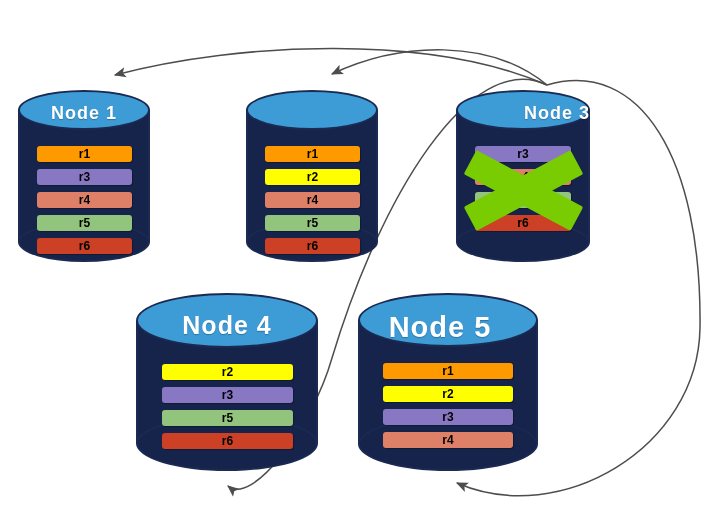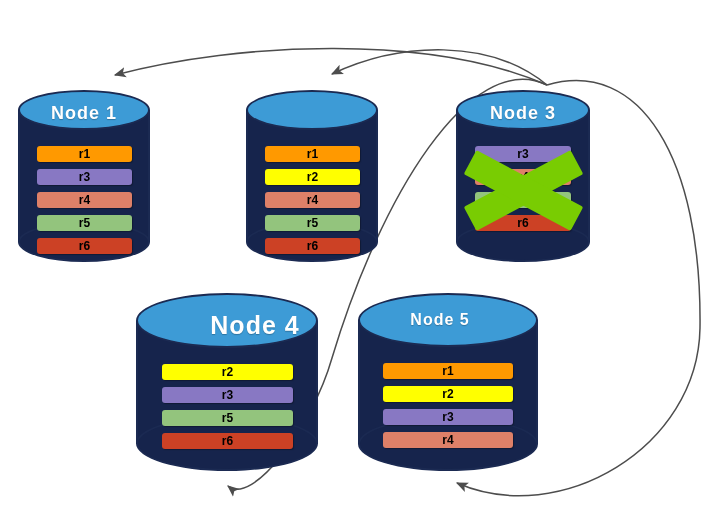--- a/index.html
+++ b/index.html
@@ -110,49 +110,49 @@
           <div class="row" style="background: rgb(255, 255, 0); left: 19px; width: 95px; height: 16px; top: 79px; font-size: 12px;">r2</div>
           <div class="row" style="background: rgb(222, 128, 104); left: 19px; width: 95px; height: 16px; top: 102px; font-size: 12px;">r4</div>
           <div class="row" style="background: rgb(147, 196, 125); left: 19px; width: 95px; height: 16px; top: 125px; font-size: 12px;">r5</div>
           <div class="row" style="background: rgb(204, 65, 37); left: 19px; width: 95px; height: 16px; top: 148px; font-size: 12px;">r6</div>
         </div>
       </div>
       <div class="node" style="left: 456px; top: 62px; width: 134px; height: 172px;">
         <div class="cyl-body" style="top: 20px; width: 134px; height: 132px;"></div>
         <div class="cyl-bottom" style="top: 132px; width: 134px; height: 40px;"></div>
         <div class="cyl-top" style="width: 134px; height: 40px;"></div>
-        <div class="node-label" style="left: 0px; width: 134px; top: 13.2px; font-size: 18px;">Node  3</div>
+        <div class="node-label" style="left: 0px; width: 134px; top: 13.2px; font-size: 18px; text-align: right;">Node  3</div>
         <div class="rows" style="left: 0px; top: 0px; width: 134px; height: 172px;">
           <div class="row" style="background: rgb(136, 120, 195); left: 19px; width: 96px; height: 16px; top: 56px; font-size: 12px;">r3</div>
           <div class="row" style="background: rgb(222, 128, 104); left: 19px; width: 96px; height: 16px; top: 79px; font-size: 12px;">r4</div>
           <div class="row" style="background: rgb(147, 196, 125); left: 19px; width: 96px; height: 16px; top: 102px; font-size: 12px;">r5</div>
           <div class="row" style="background: rgb(204, 65, 37); left: 19px; width: 96px; height: 16px; top: 125px; font-size: 12px;">r6</div>
         </div>
         <div class="xmark" style="left: 0px; top: 22px; width: 134px; height: 156px;">
           <div class="bar" style="width: 121px; height: 27px; margin-left: -60.5px; margin-top: -13.5px; transform: rotate(-28deg);"></div>
           <div class="bar" style="width: 121px; height: 27px; margin-left: -60.5px; margin-top: -13.5px; transform: rotate(28deg);"></div>
         </div>
       </div>
       <div class="node" style="left: 136px; top: 265px; width: 182px; height: 178px;">
         <div class="cyl-body" style="top: 27.5px; width: 182px; height: 123px;"></div>
         <div class="cyl-bottom" style="top: 123px; width: 182px; height: 55px;"></div>
         <div class="cyl-top" style="width: 182px; height: 55px;"></div>
-        <div class="node-label" style="left: 0px; width: 182px; top: 18.15px; font-size: 25px; padding-left: 28px;">Node  4</div>
+        <div class="node-label" style="left: 0px; width: 182px; top: 18.15px; font-size: 25px;">Node  4</div>
         <div class="rows" style="left: 0px; top: 0px; width: 182px; height: 178px;">
           <div class="row" style="background: rgb(255, 255, 0); left: 26px; width: 131px; height: 16px; top: 71px; font-size: 12px;">r2</div>
           <div class="row" style="background: rgb(136, 120, 195); left: 26px; width: 131px; height: 16px; top: 94px; font-size: 12px;">r3</div>
           <div class="row" style="background: rgb(147, 196, 125); left: 26px; width: 131px; height: 16px; top: 117px; font-size: 12px;">r5</div>
           <div class="row" style="background: rgb(204, 65, 37); left: 26px; width: 131px; height: 16px; top: 140px; font-size: 12px;">r6</div>
         </div>
       </div>
       <div class="node" style="left: 358px; top: 265px; width: 180px; height: 178px;">
         <div class="cyl-body" style="top: 27px; width: 180px; height: 124px;"></div>
         <div class="cyl-bottom" style="top: 124px; width: 180px; height: 54px;"></div>
         <div class="cyl-top" style="width: 180px; height: 54px;"></div>
-        <div class="node-label" style="left: 0px; width: 164px; top: 17.82px; font-size: 16px;">Node  5</div>
+        <div class="node-label" style="left: 0px; width: 164px; top: 17.82px; font-size: 29px;">Node  5</div>
         <div class="rows" style="left: 0px; top: 0px; width: 180px; height: 178px;">
           <div class="row" style="background: rgb(255, 153, 0); left: 25px; width: 130px; height: 16px; top: 70px; font-size: 12px;">r1</div>
           <div class="row" style="background: rgb(255, 255, 0); left: 25px; width: 130px; height: 16px; top: 93px; font-size: 12px;">r2</div>
           <div class="row" style="background: rgb(136, 120, 195); left: 25px; width: 130px; height: 16px; top: 116px; font-size: 12px;">r3</div>
           <div class="row" style="background: rgb(222, 128, 104); left: 25px; width: 130px; height: 16px; top: 139px; font-size: 12px;">r4</div>
         </div>
       </div>
     </div>
 
 </div>

